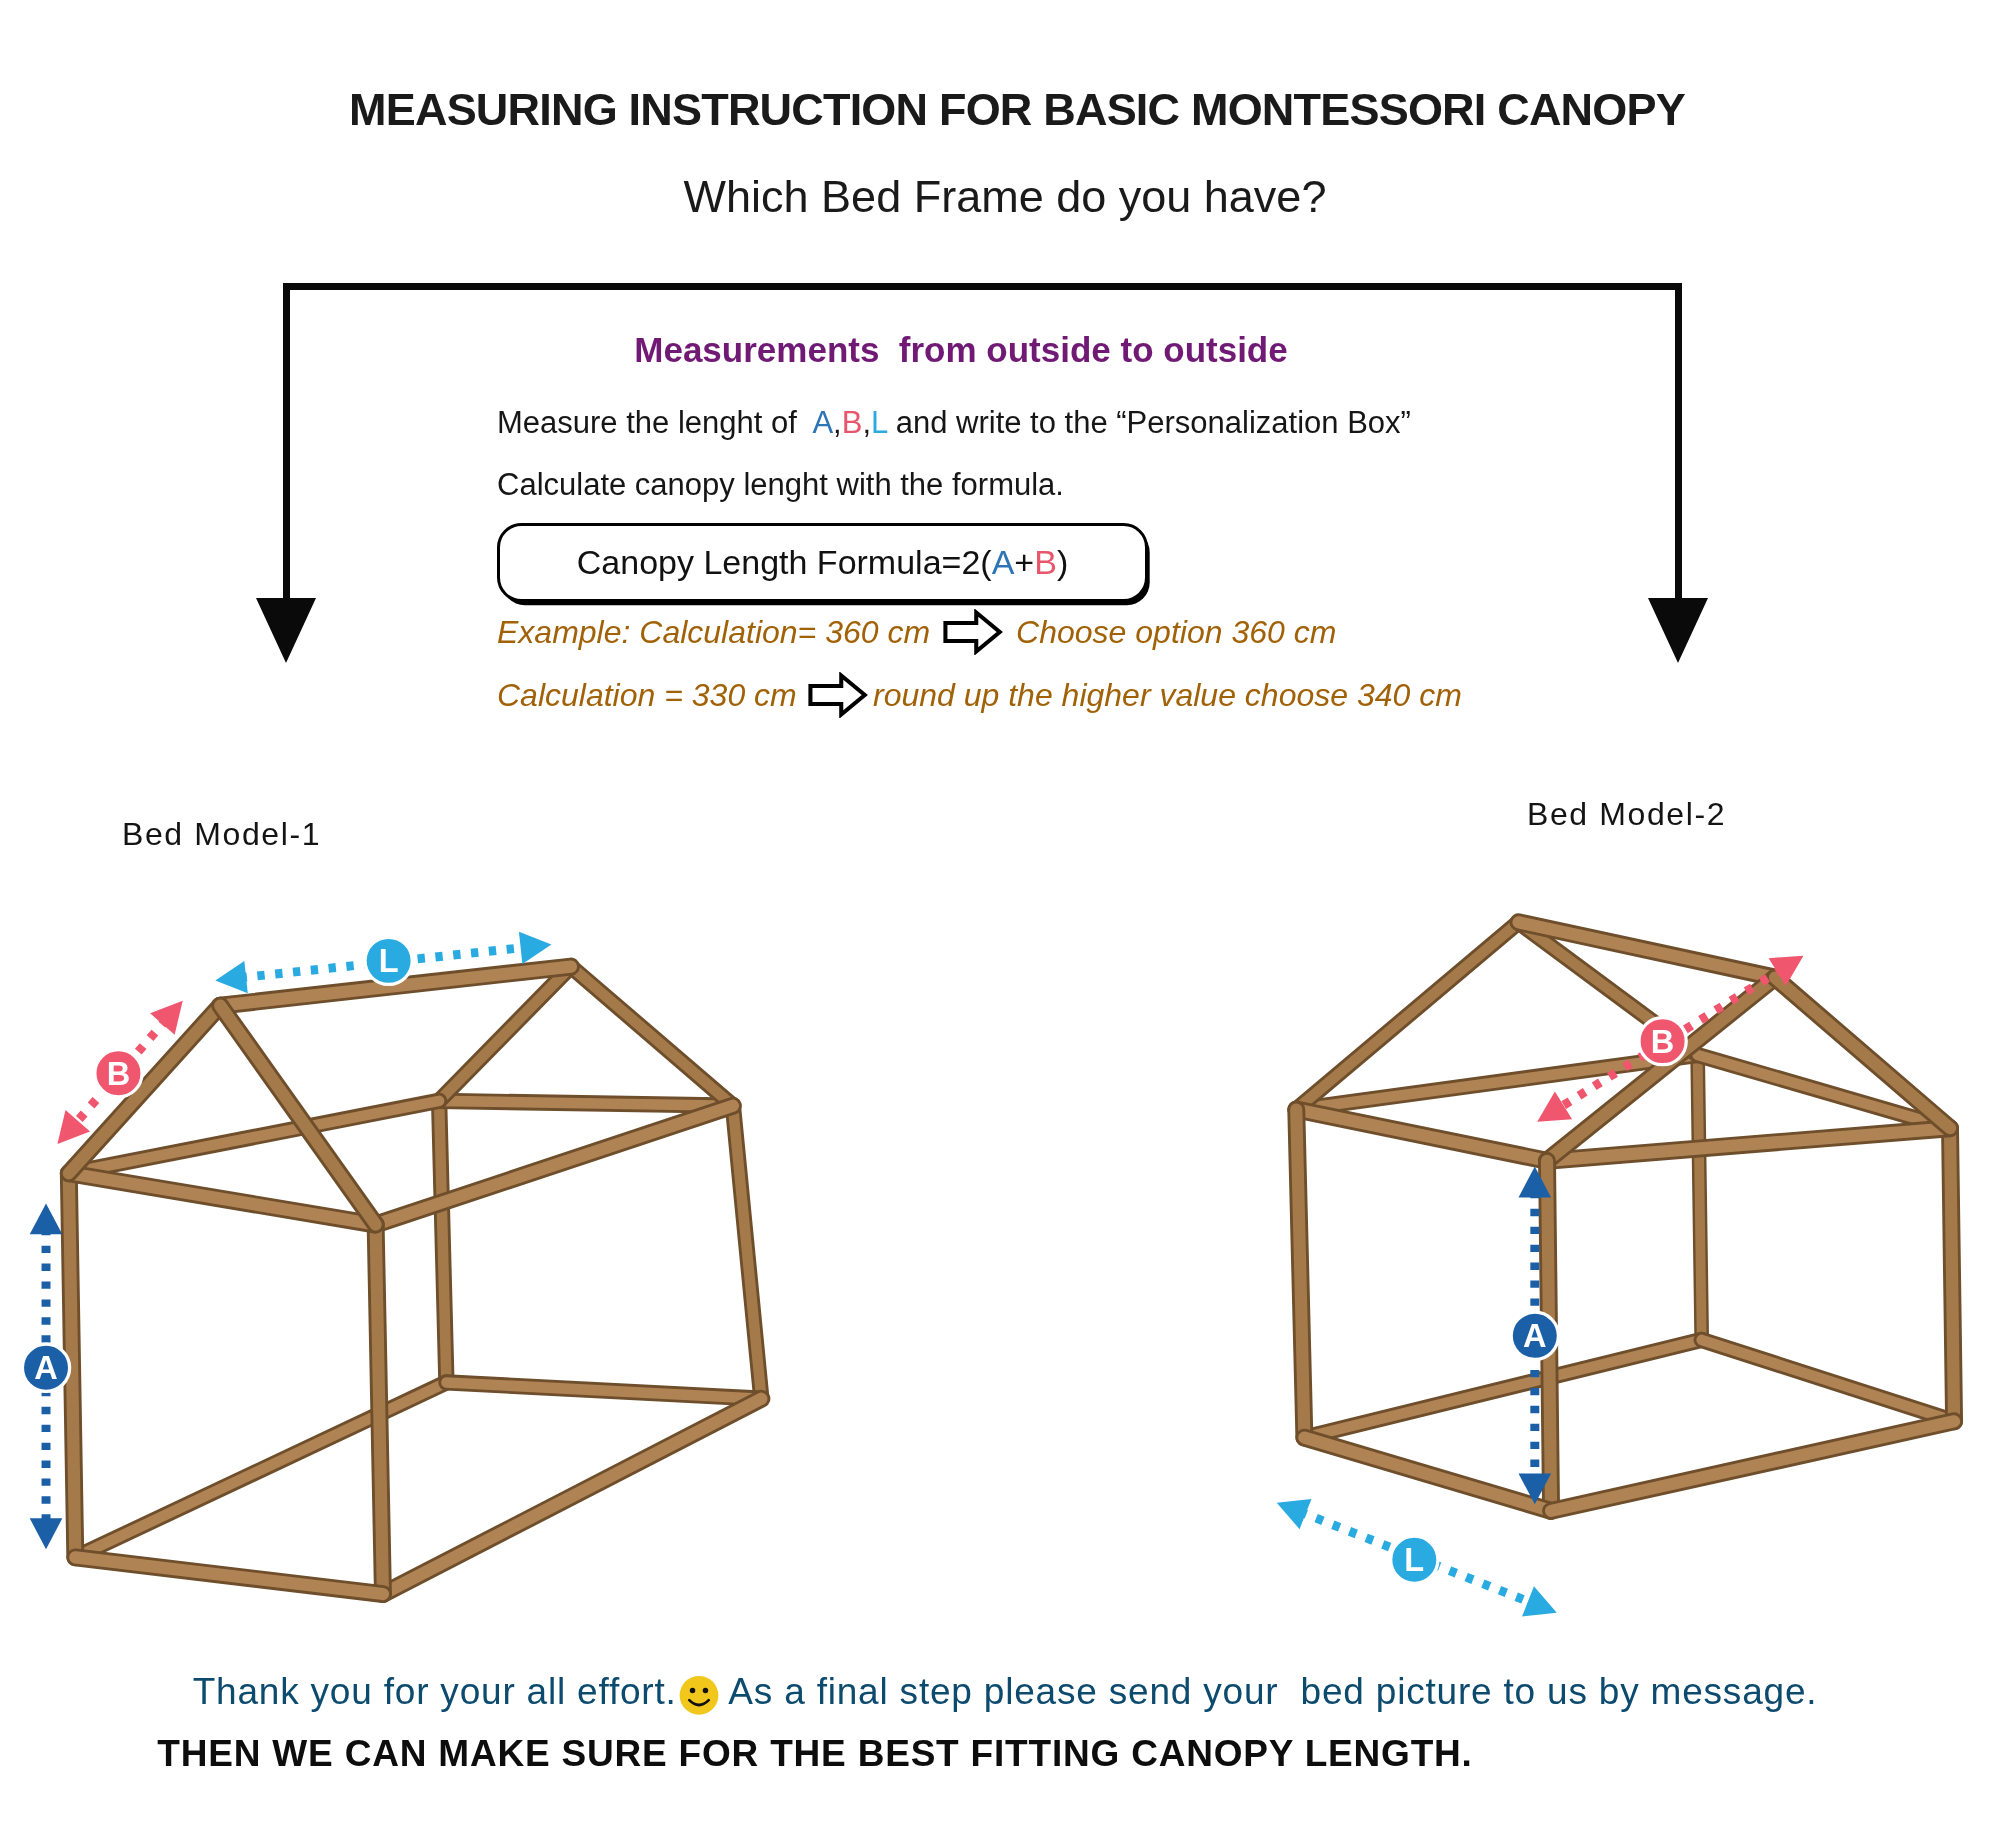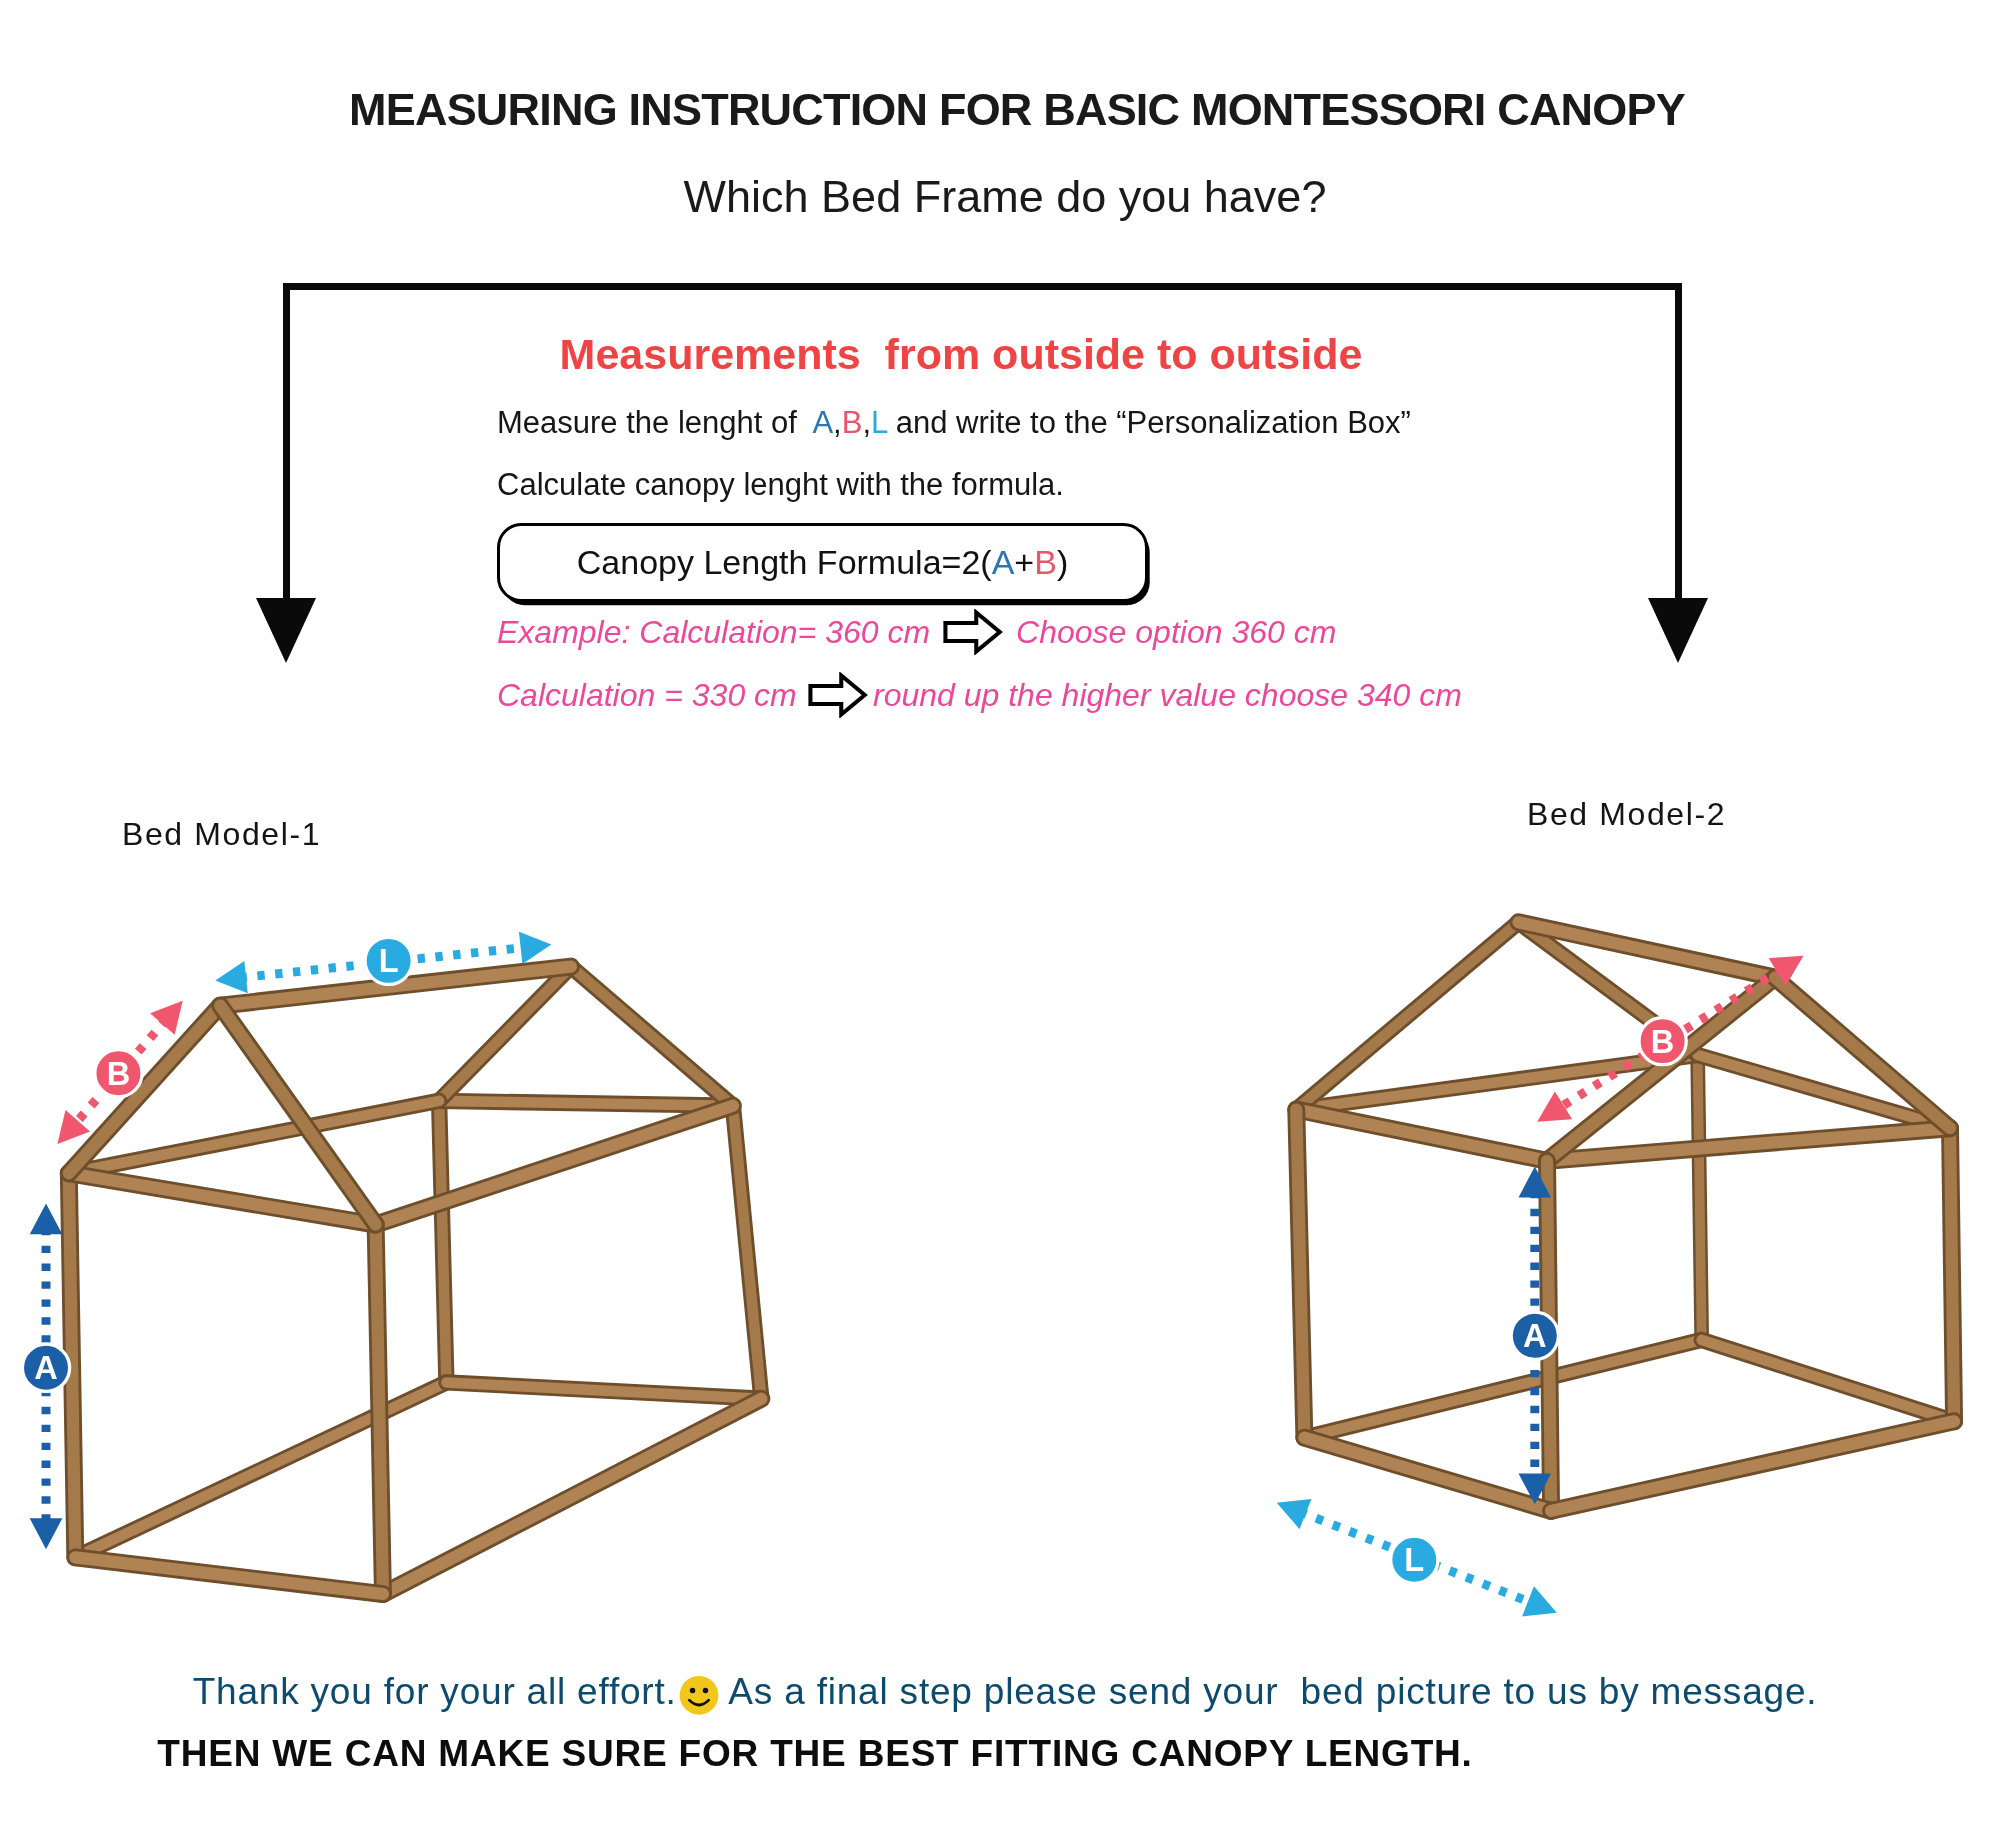--- a/index.html
+++ b/index.html
@@ -31,40 +31,40 @@
     width:0;height:0;
     border-left:30px solid transparent;
     border-right:30px solid transparent;
     border-top:65px solid #0a0a0a;
   }
   #bracket-left-a{left:256px;top:598px;}
   #bracket-right-a{left:1648px;top:598px;}
 
   #meas-heading{
     left:375px;top:330px;width:1172px;
-    font-size:43px;font-weight:700;color:#ef4444;
+    font-size:35px;font-weight:700;color:#701a75;
   }
   .bodyline{font-size:31px;color:#161616;}
   #line1{left:497px;top:405px;width:1221px;}
   #line2{left:497px;top:467px;width:977px;}
   .ca{color:var(--text_a);}
   .cb{color:var(--text_b);}
   .cl{color:var(--text_l);}
 
   #formula-box{
     left:497px;top:523px;width:645px;height:73px;
     border:3.3px solid #000;border-radius:24.4px;
     background:#fff;
     box-shadow:3.3px 4.9px 0 -1.6px #000;
     display:flex;align-items:center;justify-content:center;
     font-size:34px;color:#111;
   }
   .example{
     display:flex;align-items:center;
-    font-size:32px;font-style:italic;color:#ec4899;
+    font-size:32px;font-style:italic;color:#a16207;
   }
   #example1{left:497px;top:609px;width:1221px;}
   #example2{left:497px;top:672px;width:1303px;}
   .block-arrow{margin:0 13px;flex:0 0 auto;}
   #example2 .block-arrow{margin:0 4.9px 0 11.4px;}
 
   .model-label{
     font-size:32px;letter-spacing:1.6px;color:#141414;font-weight:400;
   }
   #model1-label{left:122px;top:816px;width:407px;}

